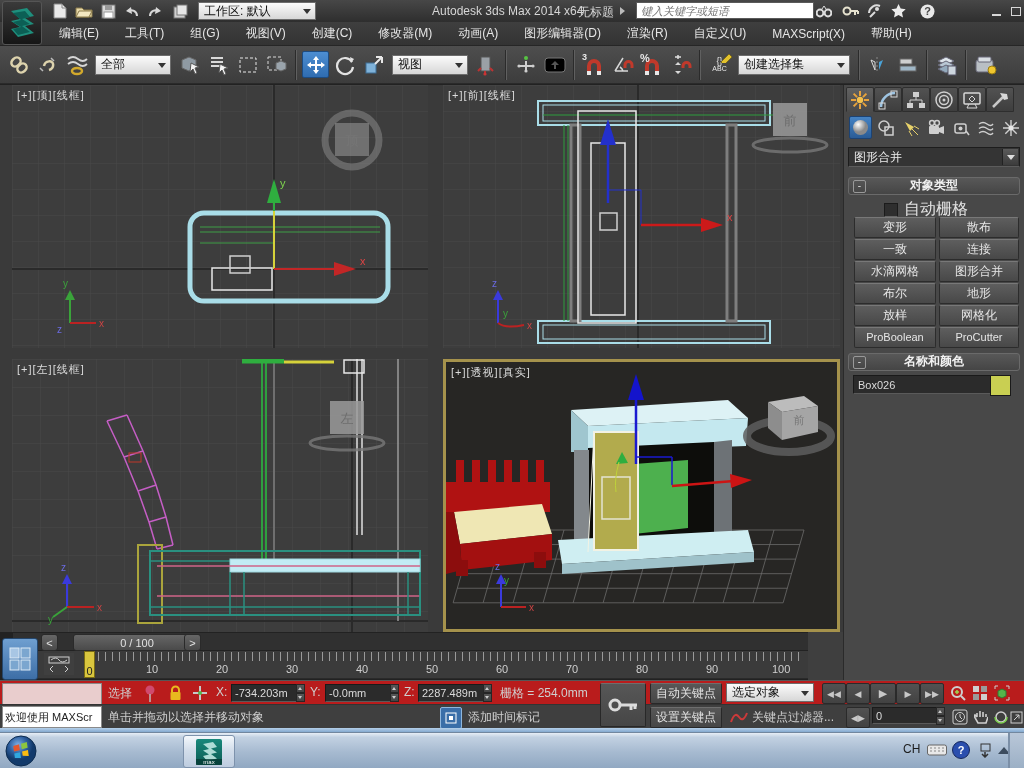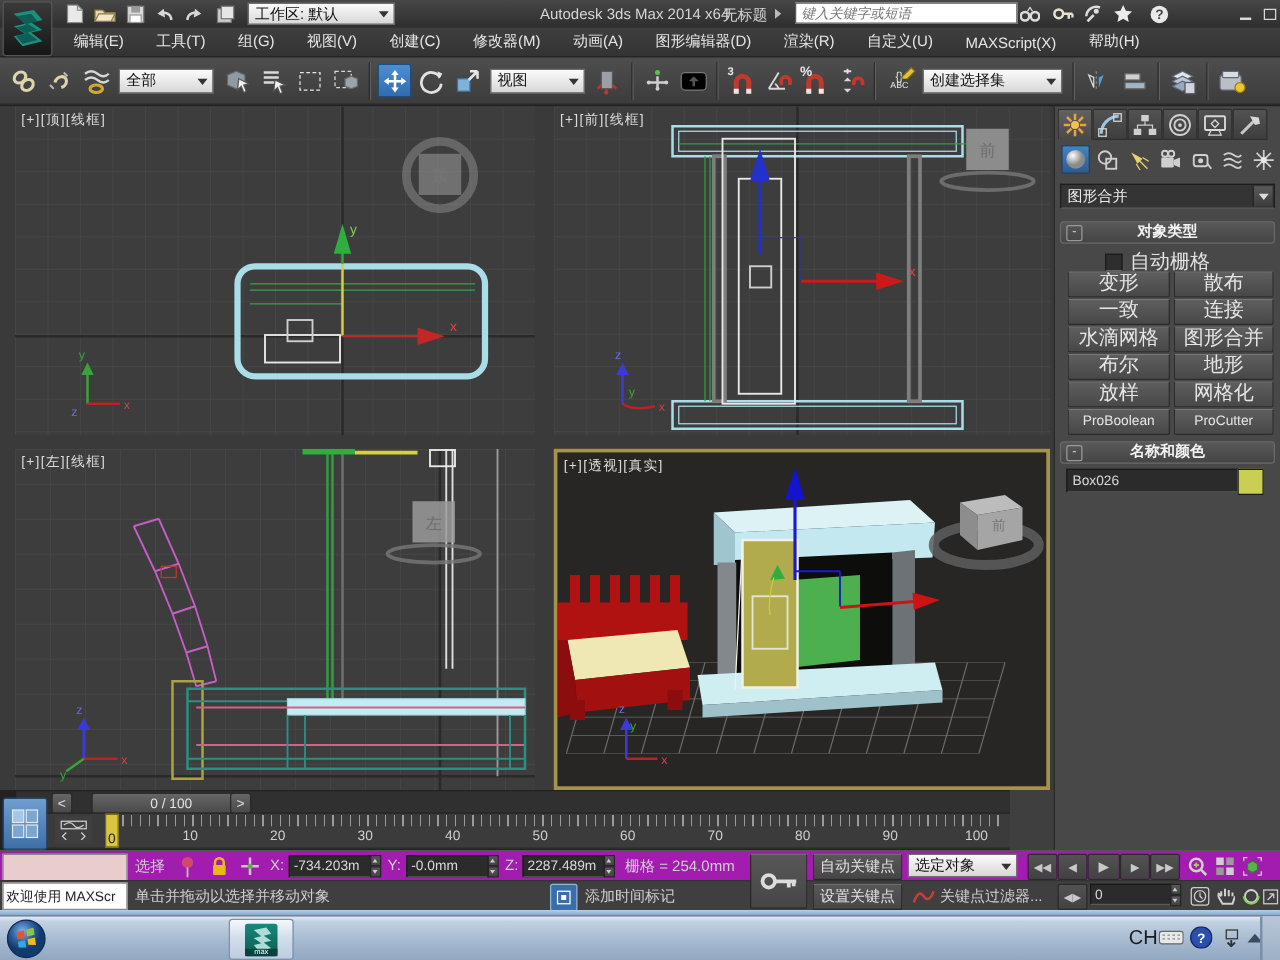--- a/index.html
+++ b/index.html
@@ -44,34 +44,34 @@
   #cpanel{left:843px;top:85px;width:181px;height:595px;background:#484848;border-left:1px solid #2a2a2a;box-sizing:border-box;}
   .ptab{width:28px;height:25px;border:1px solid #2e2e2e;background:linear-gradient(#525252,#3e3e3e);box-sizing:border-box;border-radius:2px 2px 0 0;}
   .ptab.active{background:linear-gradient(#616161,#4a4a4a);border-bottom-color:#4a4a4a;}
   .stab{width:23px;height:23px;margin:0 1px;border-radius:2px;}
   .stab.active{background:linear-gradient(#4583c4,#2a5c96);border:1px solid #1c4374;box-sizing:border-box;}
   .rollhead{background:linear-gradient(#585858,#454545);border:1px solid #6a6a6a;border-radius:3px;color:#f2f2f2;
             font-size:12px;font-weight:bold;text-align:center;height:16px;line-height:15px;position:absolute;}
   .rollminus{position:absolute;left:4px;top:2px;width:11px;height:11px;border:1px solid #999;border-radius:2px;
              color:#ddd;font-size:10px;line-height:9px;text-align:center;font-weight:normal;}
   .pbtn{position:absolute;background:linear-gradient(#5e5e5e,#484848);border:1px solid #2c2c2c;border-top-color:#787878;
-        color:#e6e6e6;font-size:16px;height:19px;line-height:18px;text-align:center;border-radius:2px;cursor:default;}
+        color:#e6e6e6;font-size:12px;height:19px;line-height:18px;text-align:center;border-radius:2px;cursor:default;}
   .chk{width:12px;height:12px;background:#2e2e2e;border:1px solid #1b1b1b;border-bottom-color:#666;}
   
   #tslider-track{left:12px;top:632px;width:828px;height:19px;background:#303030;border:1px solid #222;box-sizing:border-box;}
   .tsbtn{background:linear-gradient(#666,#4a4a4a);border:1px solid #2a2a2a;color:#e2e2e2;font-size:11px;
          display:flex;align-items:center;justify-content:center;border-radius:3px;}
   #ruler{left:12px;top:651px;width:796px;height:28px;background:#3b3b3b;border-bottom:1px solid #2a2a2a;box-sizing:border-box;}
   #ruler .ticks{position:absolute;left:72px;top:1px;width:716px;height:9px;
         background:repeating-linear-gradient(90deg,#9a9a9a 0 1px,transparent 1px 7px);}
   .ticknum{position:absolute;top:12px;color:#cfcfcf;font-size:11px;}
   #tmarker{position:absolute;left:72px;top:0;width:11px;height:27px;background:#d9c63e;border:1px solid #7a6c14;
            box-sizing:border-box;color:#222;font-size:11px;text-align:center;line-height:40px;}
   
-  #status1{left:0;top:680px;width:1024px;height:24px;background:#a21caf;border-top:1px solid #565656;box-sizing:border-box;}
+  #status1{left:0;top:680px;width:1024px;height:24px;background:#b91c1c;border-top:1px solid #565656;box-sizing:border-box;}
   #status2{left:0;top:704px;width:1024px;height:24px;background:#3f3f3f;border-top:1px solid #333;box-sizing:border-box;}
   .slabel{color:#cfcfcf;font-size:12px;position:absolute;top:4px;}
   .sfield{position:absolute;top:3px;background:#2b2b2b;border:1px solid #1a1a1a;border-bottom-color:#5a5a5a;
           color:#dadada;font-size:11px;height:16px;line-height:16px;padding:0 3px;box-sizing:content-box;}
   .spin{position:absolute;top:3px;width:9px;height:18px;display:flex;flex-direction:column;}
   .spin i{flex:1;background:linear-gradient(#575757,#444);border:1px solid #262626;display:block;position:relative;}
   .spin i:before{content:"";position:absolute;left:1px;top:2px;border-left:2.5px solid transparent;border-right:2.5px solid transparent;}
   .spin i.up:before{border-bottom:3px solid #ccc;}
   .spin i.dn:before{border-top:3px solid #ccc;}
   .sbtn{position:absolute;background:linear-gradient(#575757,#464646);border:1px solid #282828;border-top-color:#6e6e6e;
@@ -896,21 +896,21 @@
     </svg>
   </div>
   <div class="abs ico" style="left:183px;top:2px;width:50px;height:31px;background:linear-gradient(#f4f8fc,#d3deeb 45%,#bdccdf);border:1px solid #7d92ac;border-radius:3px;">
     <div style="width:26px;height:26px;background:linear-gradient(#19897c,#0b5a52);border-radius:2px;position:relative;">
       <svg width="26" height="26" style="position:absolute;left:0;top:0;">
           <path d="M7 5l10-2 4 5-6 1.5 6 4-6 1.5 6 4.5-10 2.5-4-5 6-1.5-6-4 6-1.5z" fill="#bfe8e2" opacity="0.9"></path>
         </svg>
       <span style="position:absolute;left:0;right:0;bottom:0;text-align:center;font-size:6px;color:#fff;background:rgba(6,60,54,.8);">max</span>
     </div>
   </div>
-  <span class="trayico" style="left:903px;font-size:16px;color:#1c1c1c;">CH</span>
+  <span class="trayico" style="left:903px;font-size:12px;color:#1c1c1c;">CH</span>
   <div class="trayico ico" style="left:926px;width:22px;height:16px;">
     <svg width="20" height="14">
         <rect x="0.5" y="2" width="19" height="10" rx="2" fill="#e8e8e8" stroke="#666"></rect>
         <path d="M3 5h2M7 5h2M11 5h2M15 5h2M3 8h2M7 8h2M11 8h2M15 8h2" stroke="#888"></path>
       </svg>
   </div>
   <div class="trayico ico" style="left:952px;width:18px;height:18px;top:8px;">
     <svg width="18" height="18">
         <circle cx="9" cy="9" r="8.5" fill="#2b4fae" stroke="#16275c"></circle>
         <text x="9" y="13" text-anchor="middle" font-size="11" font-weight="bold" fill="#fff">?</text>

